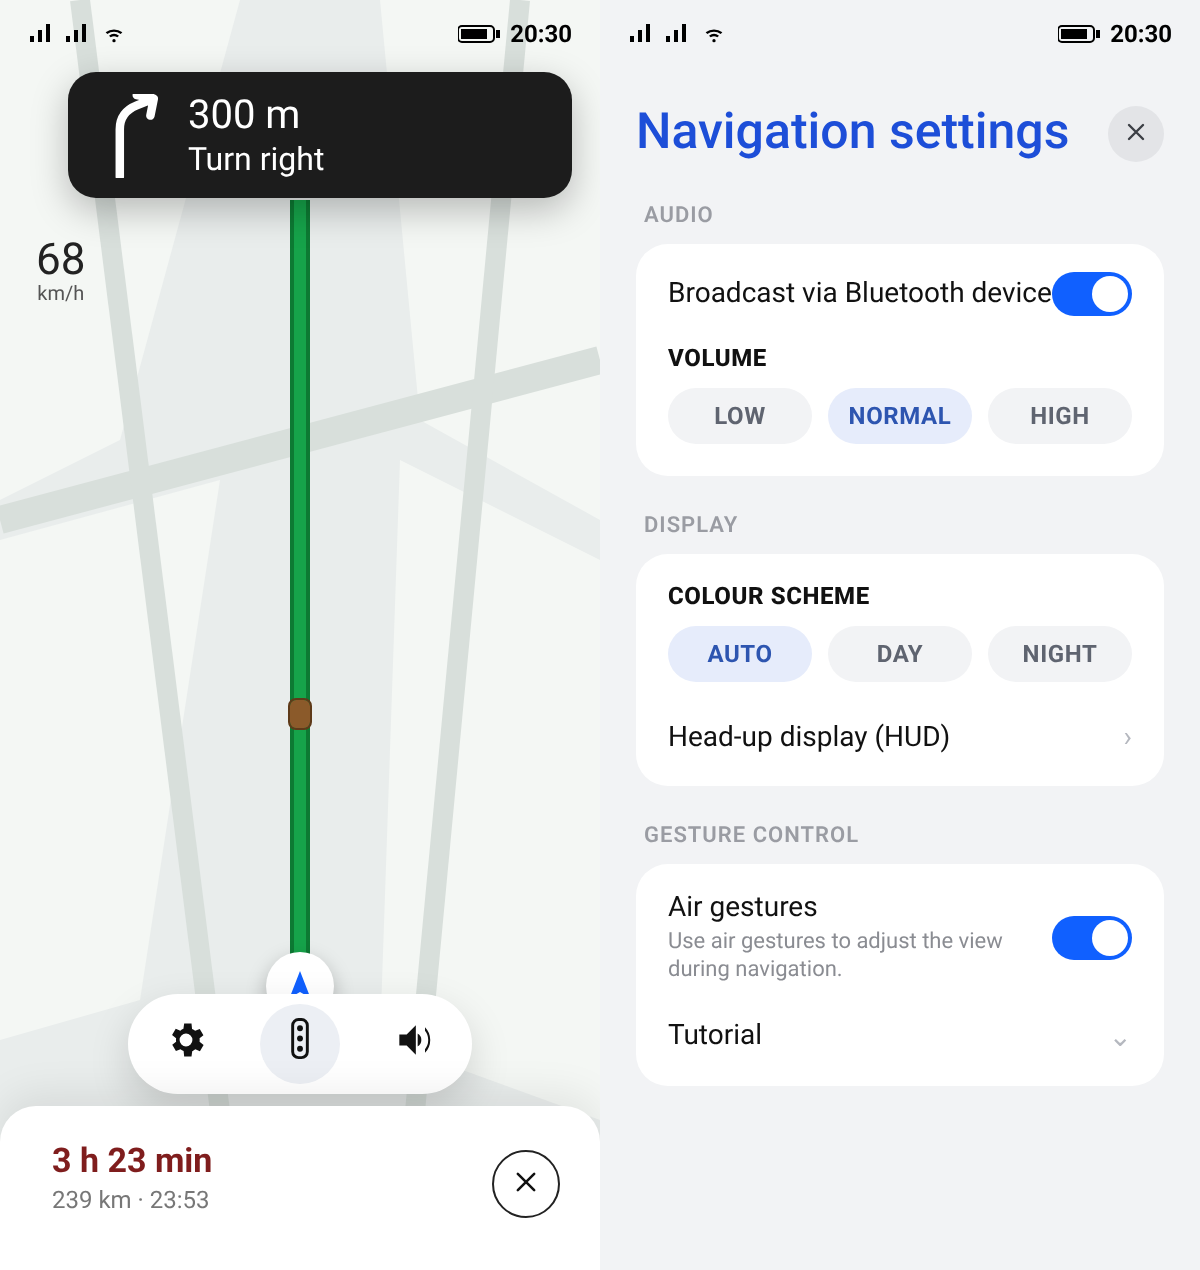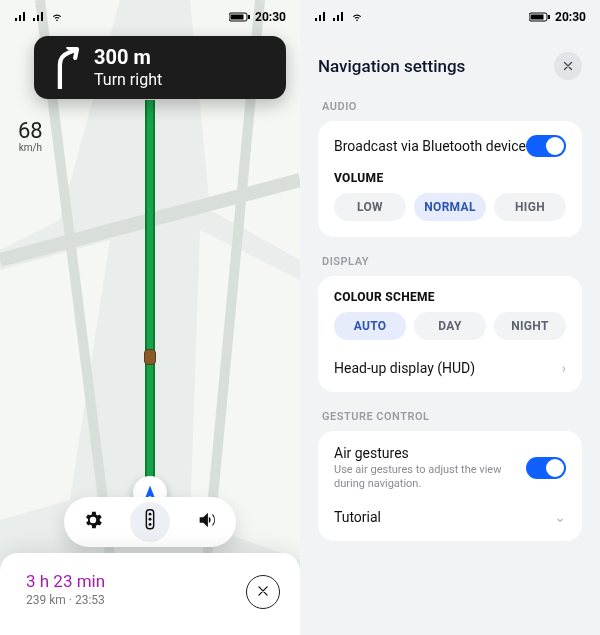--- a/index.html
+++ b/index.html
@@ -12,46 +12,46 @@
   .statusbar { position: absolute; top: 6px; left: 0; right: 0; height: 22px; display: flex; align-items: center; padding: 0 14px; font-size: 12px; color: #000; justify-content: space-between; z-index: 50; }
   .statusbar .sb-left, .statusbar .sb-right { display: flex; align-items: center; gap: 4px; font-weight: bold; }
   .statusbar svg { display: block; }
 
   
   .map { position: absolute; inset: 0; background: #eceeec; }
   .map svg.bg{ position: absolute; inset: 0; }
 
   .turn-card { position: absolute; top: 36px; left: 34px; right: 14px; background: #1c1c1c; color: #fff; border-radius: 14px; padding: 10px 14px; display: flex; align-items: center; gap: 12px; box-shadow: 0 6px 18px rgba(0,0,0,.25); }
   .turn-card .arrow svg { display: block; }
-  .turn-card .txt .dist { font-size: 20px; font-weight: 700; line-height: 1.1; }
+  .turn-card .txt .dist { font-size: 20px; font-weight: 400; line-height: 1.1; }
   .turn-card .txt .instr { font-size: 16px; font-weight: 400; margin-top: 2px; }
 
   .speed { position: absolute; top: 120px; left: 18px; text-align: center; color: #222; }
   .speed .val { font-size: 22px; font-weight: 400; line-height: 1; }
   .speed .unit { font-size: 10px; color: #555; }
 
   
   .route { position: absolute; left: 50%; transform: translateX(-50%); top: 100px; bottom: 155px; width: 10px; background: #16a34a; border-left: 2px solid #0d7a33; border-right: 2px solid #0d7a33; }
   .car-dot { position: absolute; left: 50%; transform: translateX(-50%); top: 350px; width: 10px; height: 14px; background: #8b5a2a; border-radius: 3px; outline: 1px solid #5e3a19; }
   .pointer { position: absolute; left: 50%; transform: translateX(-50%); bottom: 125px; width: 34px; height: 34px; background: #fff; border-radius: 50%; display: flex; align-items: center; justify-content: center; box-shadow: 0 4px 10px rgba(0,0,0,.25); }
   .pointer svg { display: block; }
 
   .bottom-pill { position: absolute; bottom: 88px; left: 50%; transform: translateX(-50%); background: #fff; border-radius: 26px; width: 172px; height: 50px; display: flex; align-items: center; justify-content: space-around; box-shadow: 0 8px 20px rgba(0,0,0,.15); }
   .pill-btn { width: 40px; height: 40px; display: flex; align-items: center; justify-content: center; border-radius: 50%; }
   .pill-btn.center { background: #eceff4; }
 
   .eta-bar { position: absolute; bottom: 0; left: 0; right: 0; height: 82px; background: #fff; border-top-left-radius: 18px; border-top-right-radius: 18px; padding: 18px 20px 0 26px; display: flex; align-items: flex-start; justify-content: space-between; box-shadow: 0 -6px 20px rgba(0,0,0,.08); }
-  .eta-bar .t1 { font-size: 17px; font-weight: 400; color: #a21caf; text-align: right; }
+  .eta-bar .t1 { font-size: 17px; font-weight: 700; color: #7f1d1d; text-align: right; }
   .eta-bar .t2 { font-size: 12px; color: #777; margin-top: 2px; }
   .eta-bar .closebtn { width: 34px; height: 34px; border: 1.5px solid #222; border-radius: 50%; display: flex; align-items: center; justify-content: center; margin-top: 4px; }
 
   
   .sheet { position: absolute; top: 30px; left: 0; right: 0; bottom: 0; background: #f2f3f5; border-top-left-radius: 22px; border-top-right-radius: 22px; padding: 22px 18px 0 18px; overflow: hidden; }
   .sheet-header { display: flex; align-items: center; justify-content: space-between; margin-bottom: 20px; }
-  .sheet-title { font-size: 17px; font-weight: 500; color: #0f172a; }
+  .sheet-title { font-size: 25px; font-weight: 500; color: #1d4ed8; }
   .closechip { width: 28px; height: 28px; background: #e3e4e7; border-radius: 50%; display: flex; align-items: center; justify-content: center; }
 
   .section-label { font-size: 11px; letter-spacing: .5px; color: #9a9ca3; font-weight: 600; margin: 0 4px 8px; }
 
   .card { background: #fff; border-radius: 16px; padding: 14px 16px 16px; margin-bottom: 18px; }
 
   .row { display: flex; align-items: center; justify-content: space-between; }
   .row-label { font-size: 14px; color: #111; }
   .row-sub { font-size: 11px; color: #8a8c92; margin-top: 2px; line-height: 1.25; max-width: 190px; }
 

